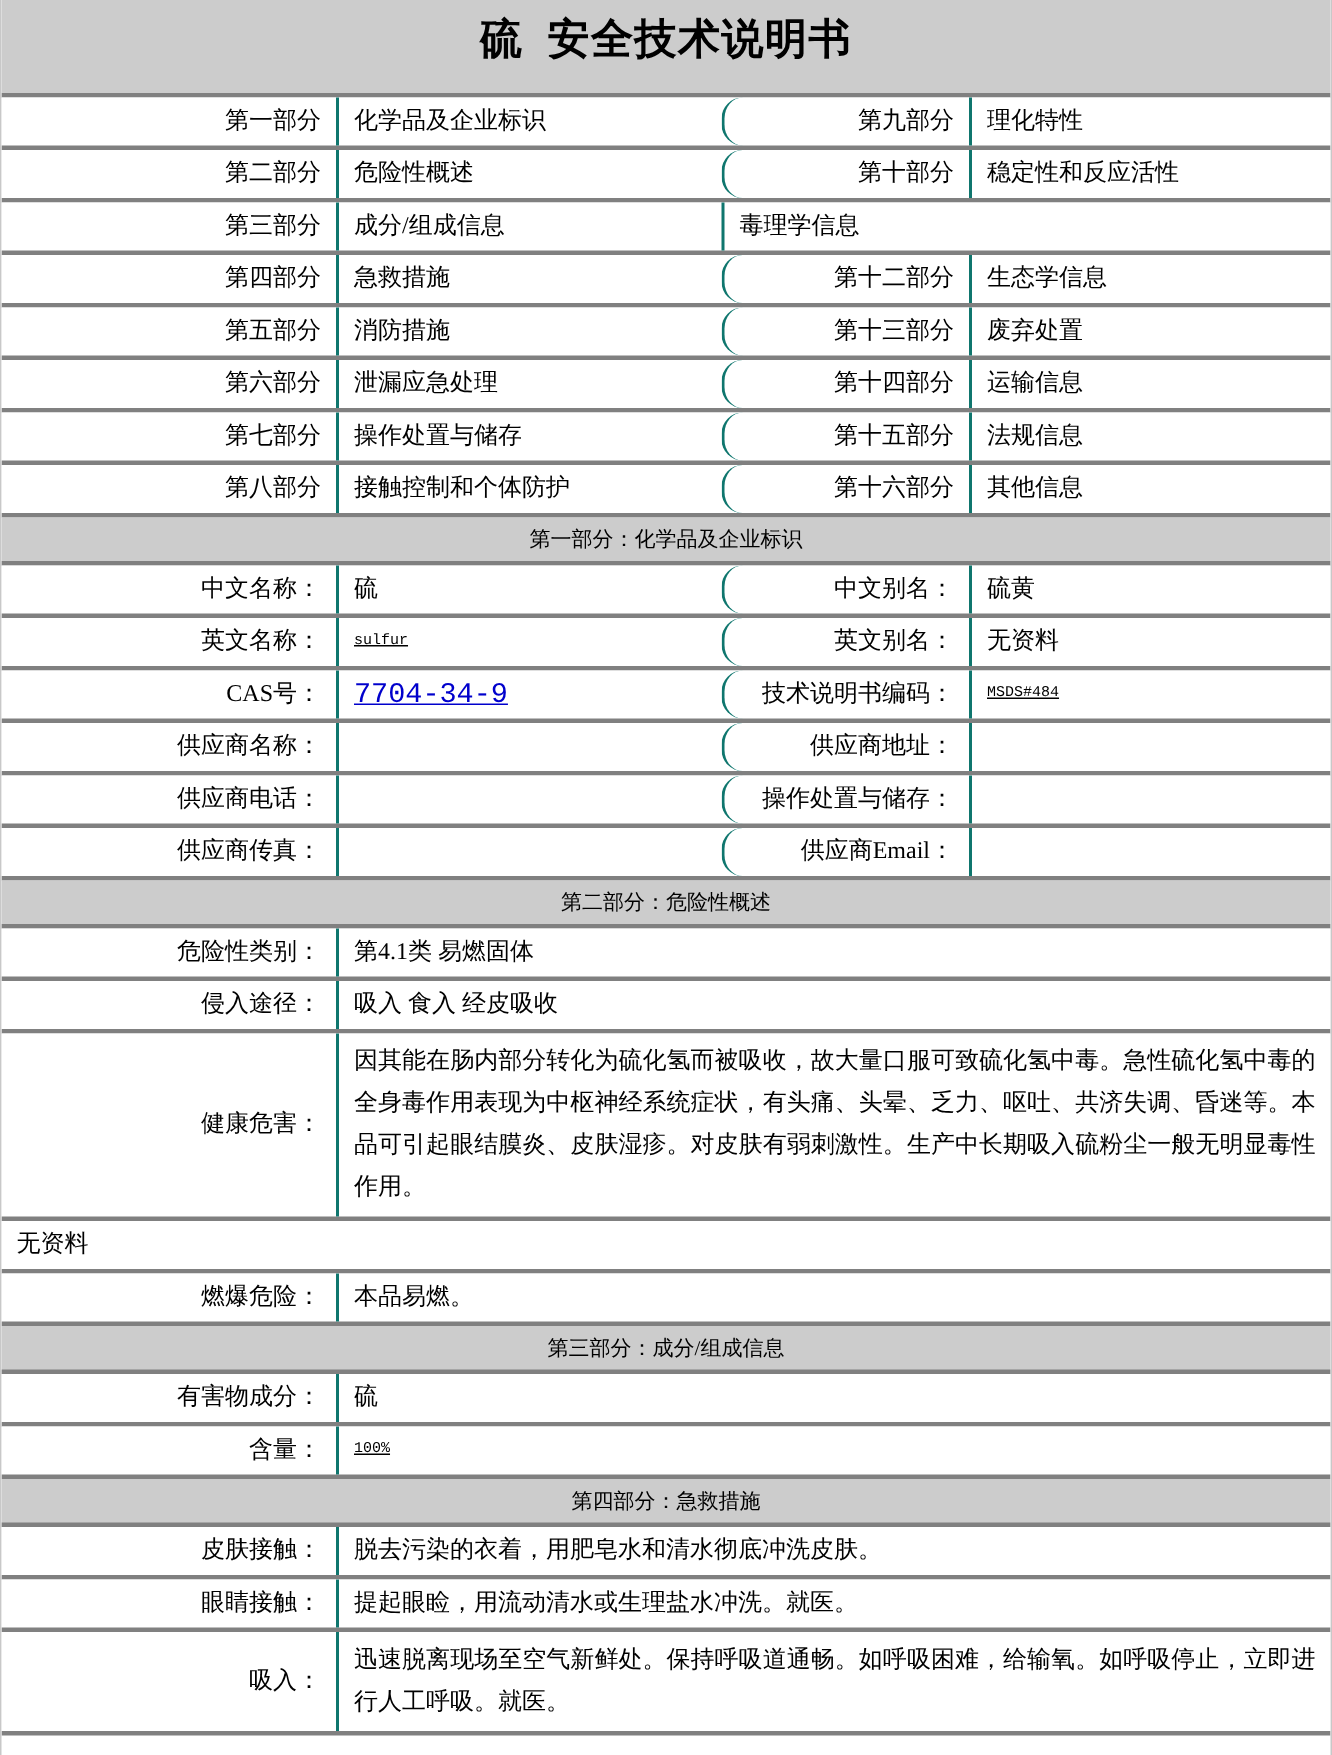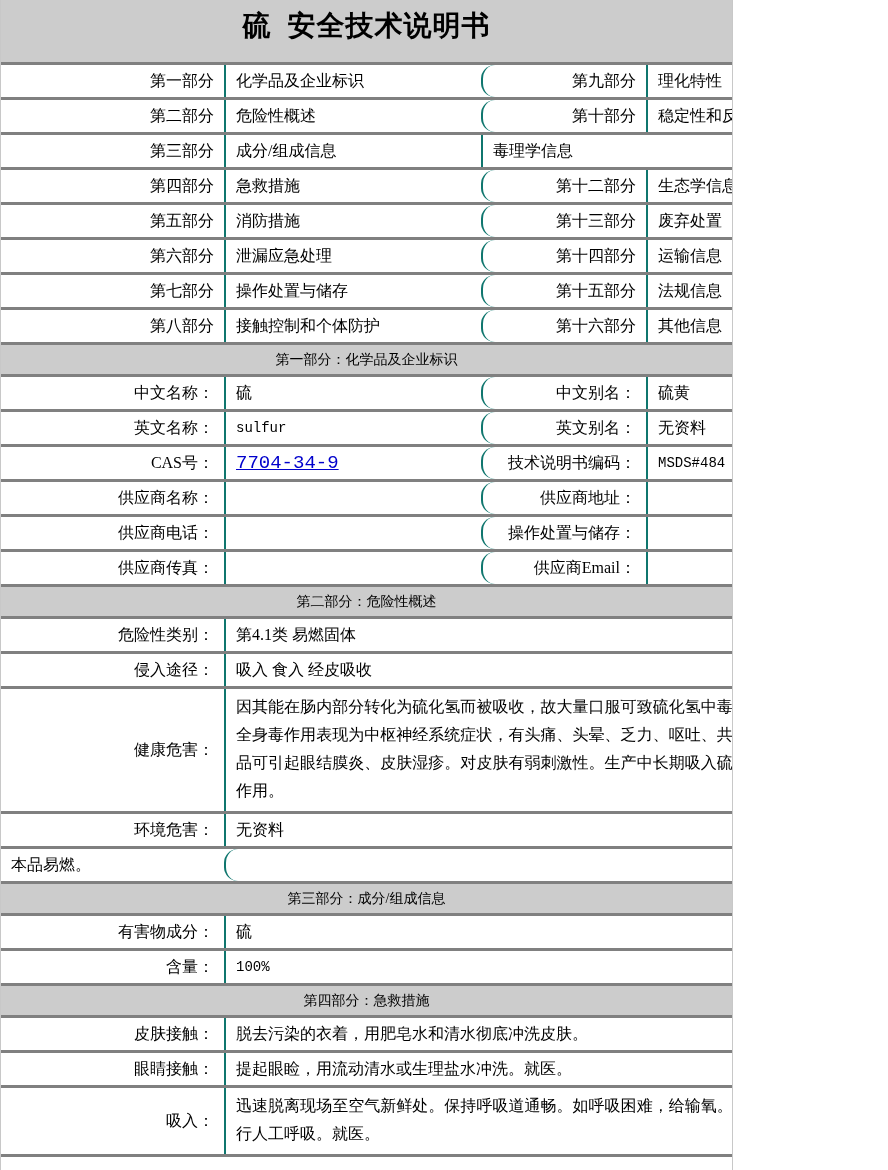--- a/index.html
+++ b/index.html
@@ -1,19 +1,19 @@
 <!DOCTYPE html>
 <html><head>
 <meta charset="utf-8">
 <style>
   * { box-sizing: border-box; margin: 0; padding: 0; }
   html, body { background: #ffffff; }
   .page {
     position: relative;
-    width: 733px;
+    width: 888px;
     height: 1170px;
     overflow: hidden;
     background: #ffffff;
     font-family: "Liberation Serif", "DejaVu Serif", serif;
     color: #000000;
     border-left: 1px solid #c8c8c8;
     border-right: 1px solid #c8c8c8;
   }
   .title-band {
     height: 62px;
@@ -51,21 +51,21 @@
   }
   .sh {
     display: flex;
     min-height: 32px;
     align-items: center;
     justify-content: center;
     background: #cccccc;
     font-size: 14px;
     border-bottom: 3px solid #808080;
   }
-  .mono { font-family: "Liberation Mono", "DejaVu Sans Mono", monospace; font-size: 14px; }
+  .mono { font-family: "Liberation Mono", "DejaVu Sans Mono", monospace; font-size: 10px; text-decoration: underline; }
   a.cas-link {
     color: #0000cc;
     text-decoration: underline;
     font-family: "Liberation Mono", "DejaVu Sans Mono", monospace;
     font-size: 19px;
     cursor: pointer;
   }
 </style>
 </head>
 <body>
@@ -175,26 +175,25 @@
     </div>
     <div class="row r2">
       <div class="cell lab">侵入途径：</div>
       <div class="cell val">吸入 食入 经皮吸收</div>
     </div>
     <div class="row r2">
       <div class="cell lab">健康危害：</div>
       <div class="cell val longtext">因其能在肠内部分转化为硫化氢而被吸收，故大量口服可致硫化氢中毒。急性硫化氢中毒的全身毒作用表现为中枢神经系统症状，有头痛、头晕、乏力、呕吐、共济失调、昏迷等。本品可引起眼结膜炎、皮肤湿疹。对皮肤有弱刺激性。生产中长期吸入硫粉尘一般无明显毒性作用。</div>
     </div>
     <div class="row r2">
-      <div class="cell lab">环境危害：</div>
       <div class="cell val">无资料</div>
     </div>
     <div class="row r2">
+      <div class="cell lab">燃爆危险：</div>
       <div class="cell val">本品易燃。</div>
-      <div class="cell lab">燃爆危险：</div>
     </div>
 
     <div class="sh">第三部分：成分/组成信息</div>
 
     <div class="row r2">
       <div class="cell lab">有害物成分：</div>
       <div class="cell val">硫</div>
     </div>
     <div class="row r2">
       <div class="cell lab">含量：</div>

